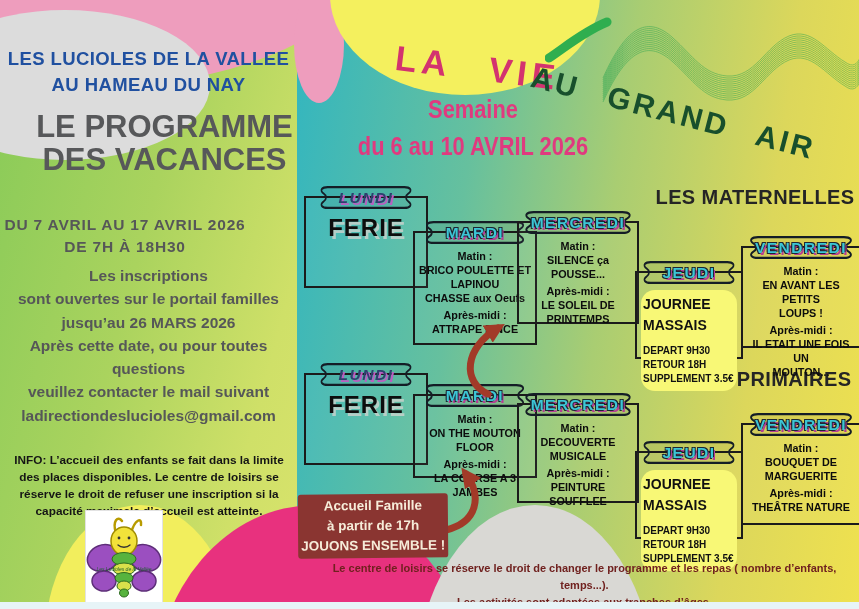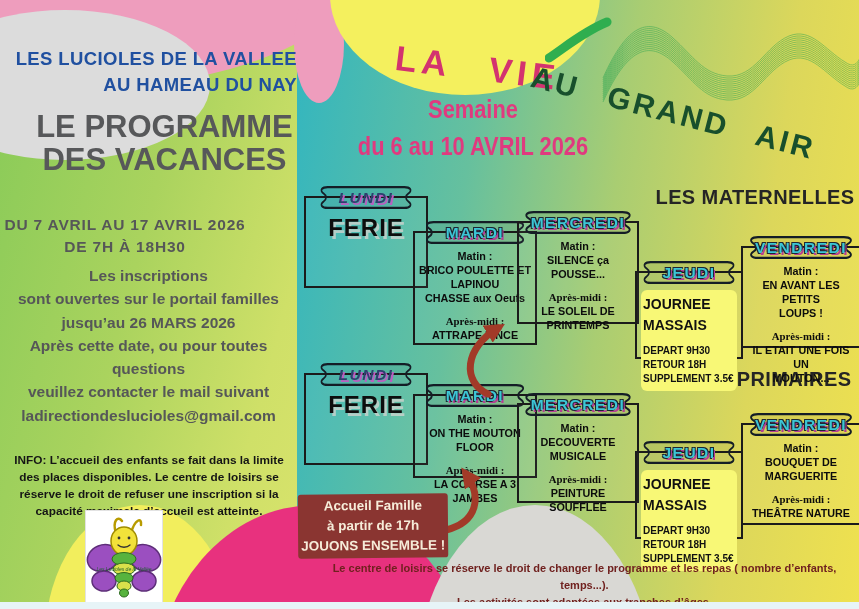--- a/index.html
+++ b/index.html
@@ -13,21 +13,21 @@
     background:linear-gradient(105deg,#86ca58 0%,#aad35e 45%,#cfe068 80%,#d9e36c 100%);}
   .pink-top{left:-45px;top:-130px;width:430px;height:210px;background:#ee9dbd;transform:rotate(-10deg);}
   .pink-wedge{left:294px;top:-15px;width:50px;height:118px;background:#ee9dbd;}
   .gray-top{left:-80px;top:10px;width:290px;height:150px;background:#dcdcdc;}
   .yellow-top{left:330px;top:-105px;width:270px;height:200px;background:#f4f05e;}
   .yellow-bot{left:45px;top:505px;width:190px;height:270px;background:#f2ee5d;}
   .magenta-bot{left:155px;top:505px;width:320px;height:370px;background:#e8317e;}
   .gray-bot{left:415px;top:505px;width:240px;height:370px;background:#d9d8d4;}
   .bottom-strip{left:0;top:602px;width:859px;height:7px;background:#e7f4f7;position:absolute;}
   
-  .org{left:0;top:46px;width:297px;text-align:right;color:#2050a0;font-weight:800;font-size:18.5px;line-height:1.38;letter-spacing:.4px;}
+  .org{left:0;top:46px;width:297px;text-align:center;color:#2050a0;font-weight:800;font-size:18.5px;line-height:1.38;letter-spacing:.4px;}
   .main-title{left:0;top:110px;width:297px;text-align:center;color:#57585a;font-weight:800;font-size:31px;line-height:1.08;padding-left:16px;}
   .date-range{left:0;top:214px;width:250px;text-align:center;color:#565758;font-weight:600;font-size:15.5px;line-height:1.45;letter-spacing:.8px;}
   .registration{left:0;top:264px;width:297px;text-align:center;color:#565758;font-weight:700;font-size:15.5px;line-height:1.5;}
   .info-note{left:9px;top:452px;width:280px;text-align:center;color:#151515;font-weight:700;font-size:11.8px;line-height:1.45;}
   .pre{white-space:pre-line;}
   
   .lavie{left:398px;top:38px;color:#d3336f;font-weight:800;font-size:35px;letter-spacing:5px;word-spacing:24px;transform:rotate(7deg);transform-origin:0 0;}
   .augrandair{left:536px;top:60px;color:#184f2c;font-weight:800;font-size:30px;letter-spacing:3px;word-spacing:18px;transform:rotate(14.5deg);transform-origin:0 0;}
   .week{left:318px;top:98px;width:310px;text-align:center;color:#e03a7f;font-weight:800;transform:scale(.95,1.12);}
   .week .w1{font-size:23px;}
@@ -38,24 +38,24 @@
   .g2{left:678px;top:368px;width:186px;}
   .card{position:absolute;border:2px solid #1b1b1b;background:rgba(255,255,255,0.04);}
   .banner{position:absolute;left:50%;top:-14px;transform:translateX(-50%);width:108px;height:27px;}
   .banner svg{position:absolute;left:0;top:0;width:100%;height:100%;}
   .banner .day{position:absolute;left:0;top:0;width:100%;height:100%;display:flex;align-items:center;justify-content:center;
     font-weight:800;font-size:15.5px;letter-spacing:1.5px;color:#3cc6d6;
     text-shadow:-1px -1px 0 #1e2733,1px -1px 0 #1e2733,-1px 1px 0 #1e2733,2px 2px 0 #b43e96;}
   .banner .day.dk{color:#2e3f6e;text-shadow:2px 2px 0 #b85fc0;font-style:italic;}
   .bw100{width:100px;}.bw112{width:112px;}.bw116{width:116px;}
   .card-body{padding:16px 2px 4px 2px;text-align:center;color:#0c0c0c;font-weight:700;font-size:10.8px;line-height:1.3;}
-  .sec-gap{margin-top:9px;font-family:Liberation Serif, serif;}
+  .sec-gap{margin-top:3px;}
   .ferie{margin-top:16px;text-align:center;font-weight:800;font-size:24px;color:#0d0d0d;letter-spacing:1px;
     text-shadow:2.5px 2.5px 0 rgba(205,210,205,.8);}
-  .hl-box{margin:17px auto 0 auto;width:92px;background:#f8f876;border-radius:6px;padding:4px 2px 5px 2px;}
+  .hl-box{margin:17px auto 0 auto;width:92px;background:#f8f876;border-radius:14px;padding:4px 2px 5px 2px;}
   .hl-main{font-weight:800;font-size:14px;line-height:1.5;color:#111;}
   .hl-details{margin-top:8px;font-weight:800;font-size:10px;line-height:1.4;color:#111;}
   
   .c-l1{left:304px;top:196px;width:120px;height:88px;}
   .c-m1{left:413px;top:231px;width:120px;height:110px;}
   .c-me1{left:517px;top:221px;width:118px;height:99px;}
   .c-j1{left:635px;top:271px;width:104px;height:84px;}
   .c-v1{left:741px;top:246px;width:116px;height:98px;}
   .c-l2{left:304px;top:373px;width:120px;height:88px;}
   .c-m2{left:413px;top:394px;width:120px;height:80px;}

